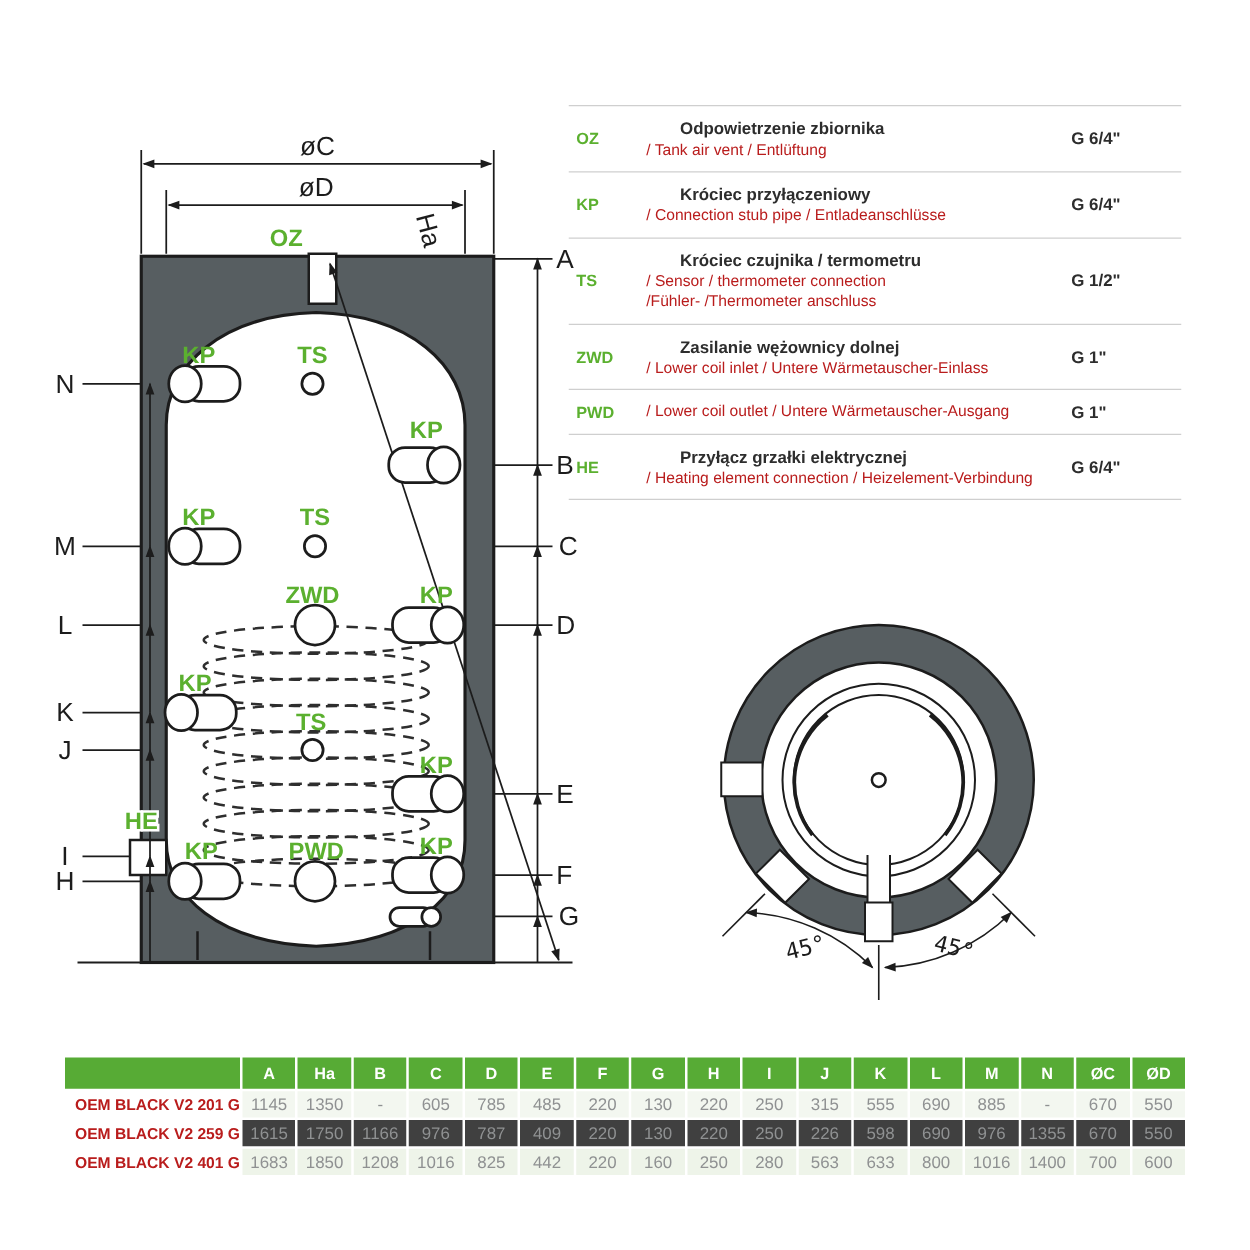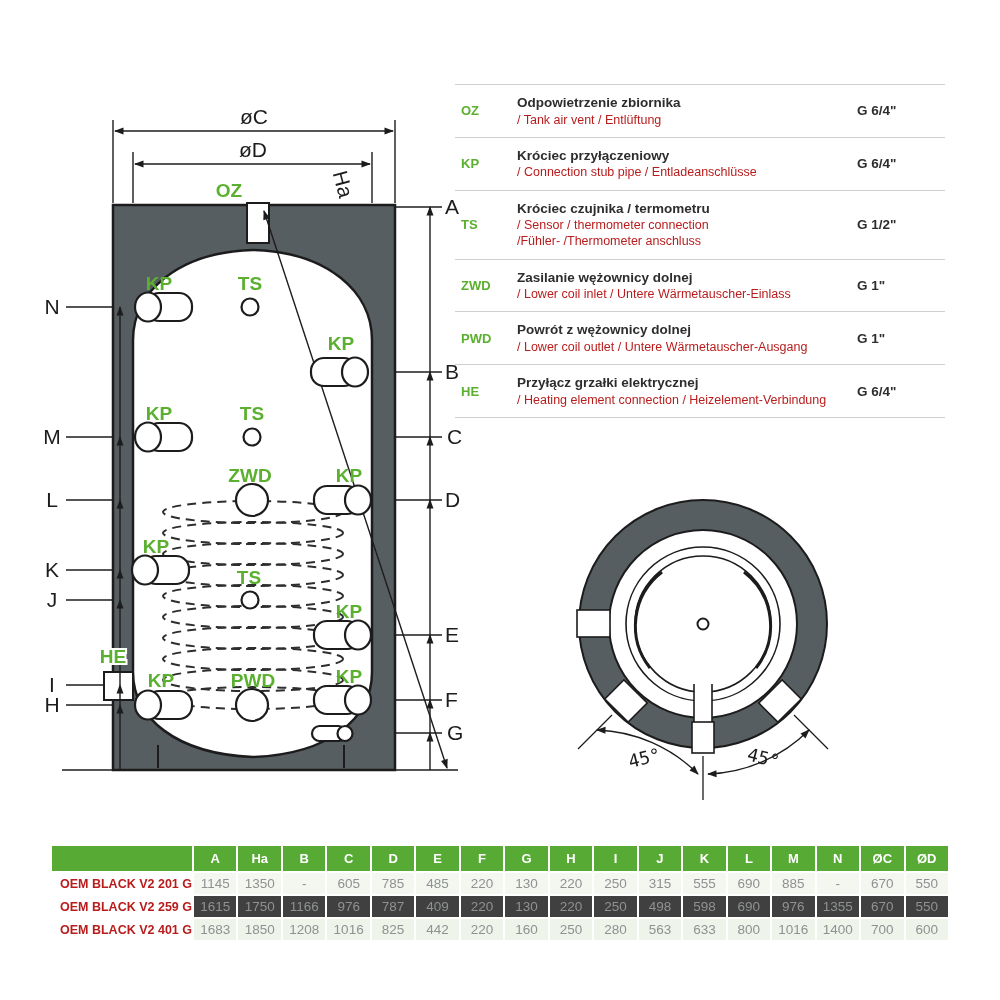--- a/index.html
+++ b/index.html
@@ -7,21 +7,21 @@
   svg text{font-family:"Liberation Sans",sans-serif;}
   .dimtxt{font-family:"DejaVu Sans Mono",monospace;font-size:21px;fill:#1c1c1c;}
   .porttxt{font-weight:bold;font-size:19px;fill:#5bb02f;}
   .angletxt{font-family:"DejaVu Sans Mono",monospace;font-size:18px;fill:#1c1c1c;}
 
   
   #legend{position:absolute;left:455px;top:84px;width:490px;border-top:1px solid #cfcfcf;}
   .lrow{display:flex;align-items:center;border-bottom:1px solid #cfcfcf;padding:9px 0;}
   .lcode{width:62px;flex:0 0 62px;color:#5bb02f;font-weight:bold;font-size:13px;padding-left:6px;box-sizing:border-box;}
   .ldesc{flex:1 1 auto;padding-right:10px;}
-  .ltitle{font-size:13.5px;font-weight:bold;color:#2d2d2d;line-height:1.3;}
+  .ltitle{font-size:13.5px;font-weight:bold;color:#2d2d2d;line-height:1.3;margin-left:27px;}
   .lsub{font-size:12.5px;color:#b91c1c;line-height:1.3;}
   .lsize{flex:0 0 88px;width:88px;font-size:13.5px;font-weight:bold;color:#2d2d2d;}
 
   
   #specs{position:absolute;left:50px;top:844px;width:900px;}
   #specs table{width:100%;border-collapse:separate;border-spacing:2px;table-layout:fixed;}
   #specs th{background:#57ab35;color:#ffffff;font-size:13px;font-weight:bold;padding:5px 0;text-align:center;}
   #specs th.modelcol{width:140px;}
   #specs td{font-size:13.5px;color:#8f9192;text-align:center;padding:3px 0;}
   #specs td.model{font-size:12.5px;font-weight:bold;color:#b91c1c;text-align:right;padding-left:8px;background:#ffffff;white-space:nowrap;}
@@ -240,21 +240,20 @@
     <div class="lcode">ZWD</div>
     <div class="ldesc">
       <div class="ltitle">Zasilanie wężownicy dolnej</div>
       <div class="lsub">/ Lower coil inlet / Untere Wärmetauscher-Einlass</div>
     </div>
     <div class="lsize">G 1"</div>
   </div>
   <div class="lrow">
     <div class="lcode">PWD</div>
     <div class="ldesc">
-      <div class="ltitle">Powrót z wężownicy dolnej</div>
       <div class="lsub">/ Lower coil outlet / Untere Wärmetauscher-Ausgang</div>
     </div>
     <div class="lsize">G 1"</div>
   </div>
   <div class="lrow">
     <div class="lcode">HE</div>
     <div class="ldesc">
       <div class="ltitle">Przyłącz grzałki elektrycznej</div>
       <div class="lsub">/ Heating element connection / Heizelement-Verbindung</div>
     </div>
@@ -310,21 +309,21 @@
       <td class="val">1615</td>
       <td class="val">1750</td>
       <td class="val">1166</td>
       <td class="val">976</td>
       <td class="val">787</td>
       <td class="val">409</td>
       <td class="val">220</td>
       <td class="val">130</td>
       <td class="val">220</td>
       <td class="val">250</td>
-      <td class="val">498</td>
+      <td class="val">226</td>
       <td class="val">598</td>
       <td class="val">690</td>
       <td class="val">976</td>
       <td class="val">1355</td>
       <td class="val">670</td>
       <td class="val">550</td>
     </tr>
     <tr class="r2">
       <td class="model">OEM BLACK V2 401 G</td>
       <td class="val">1683</td>

